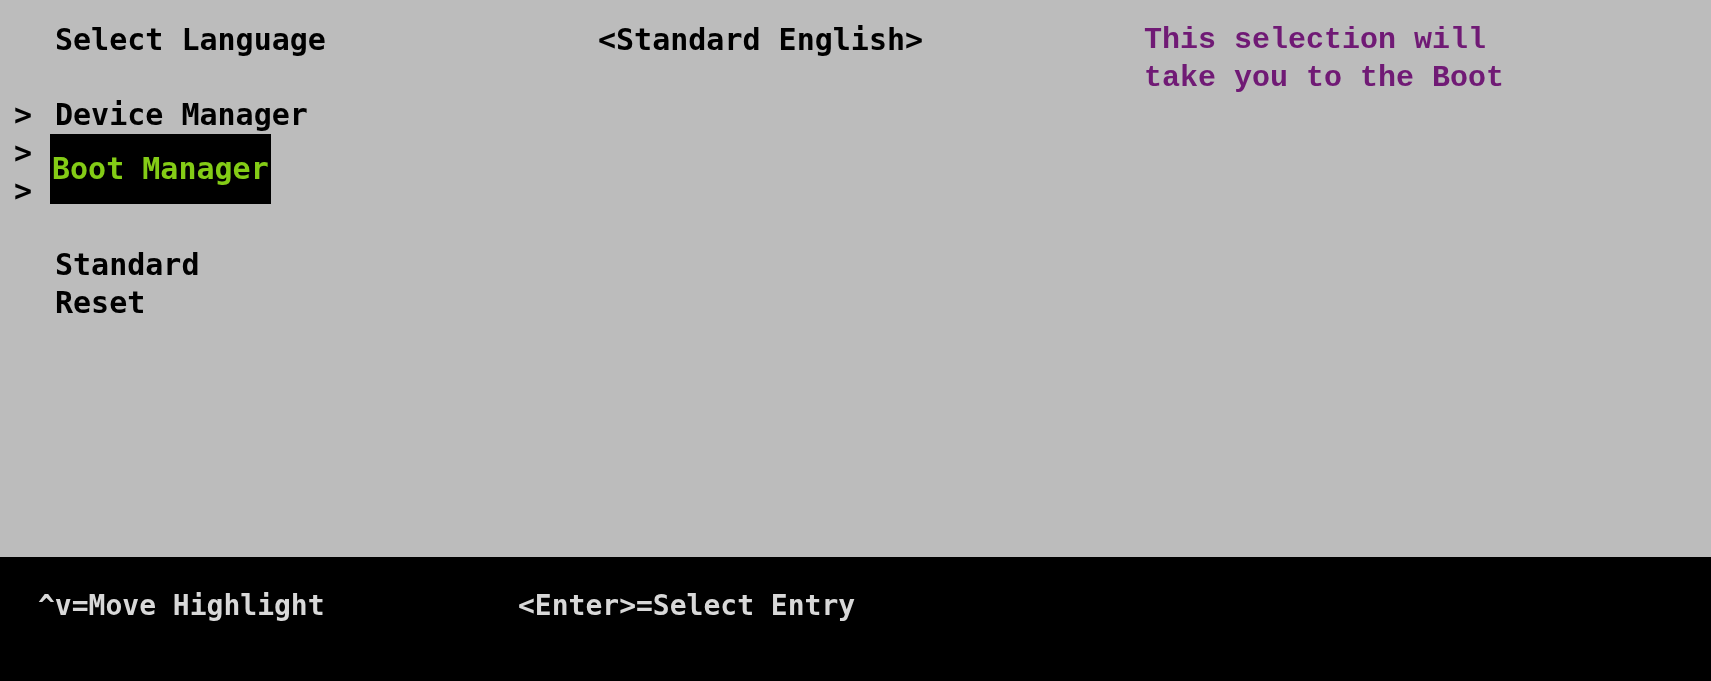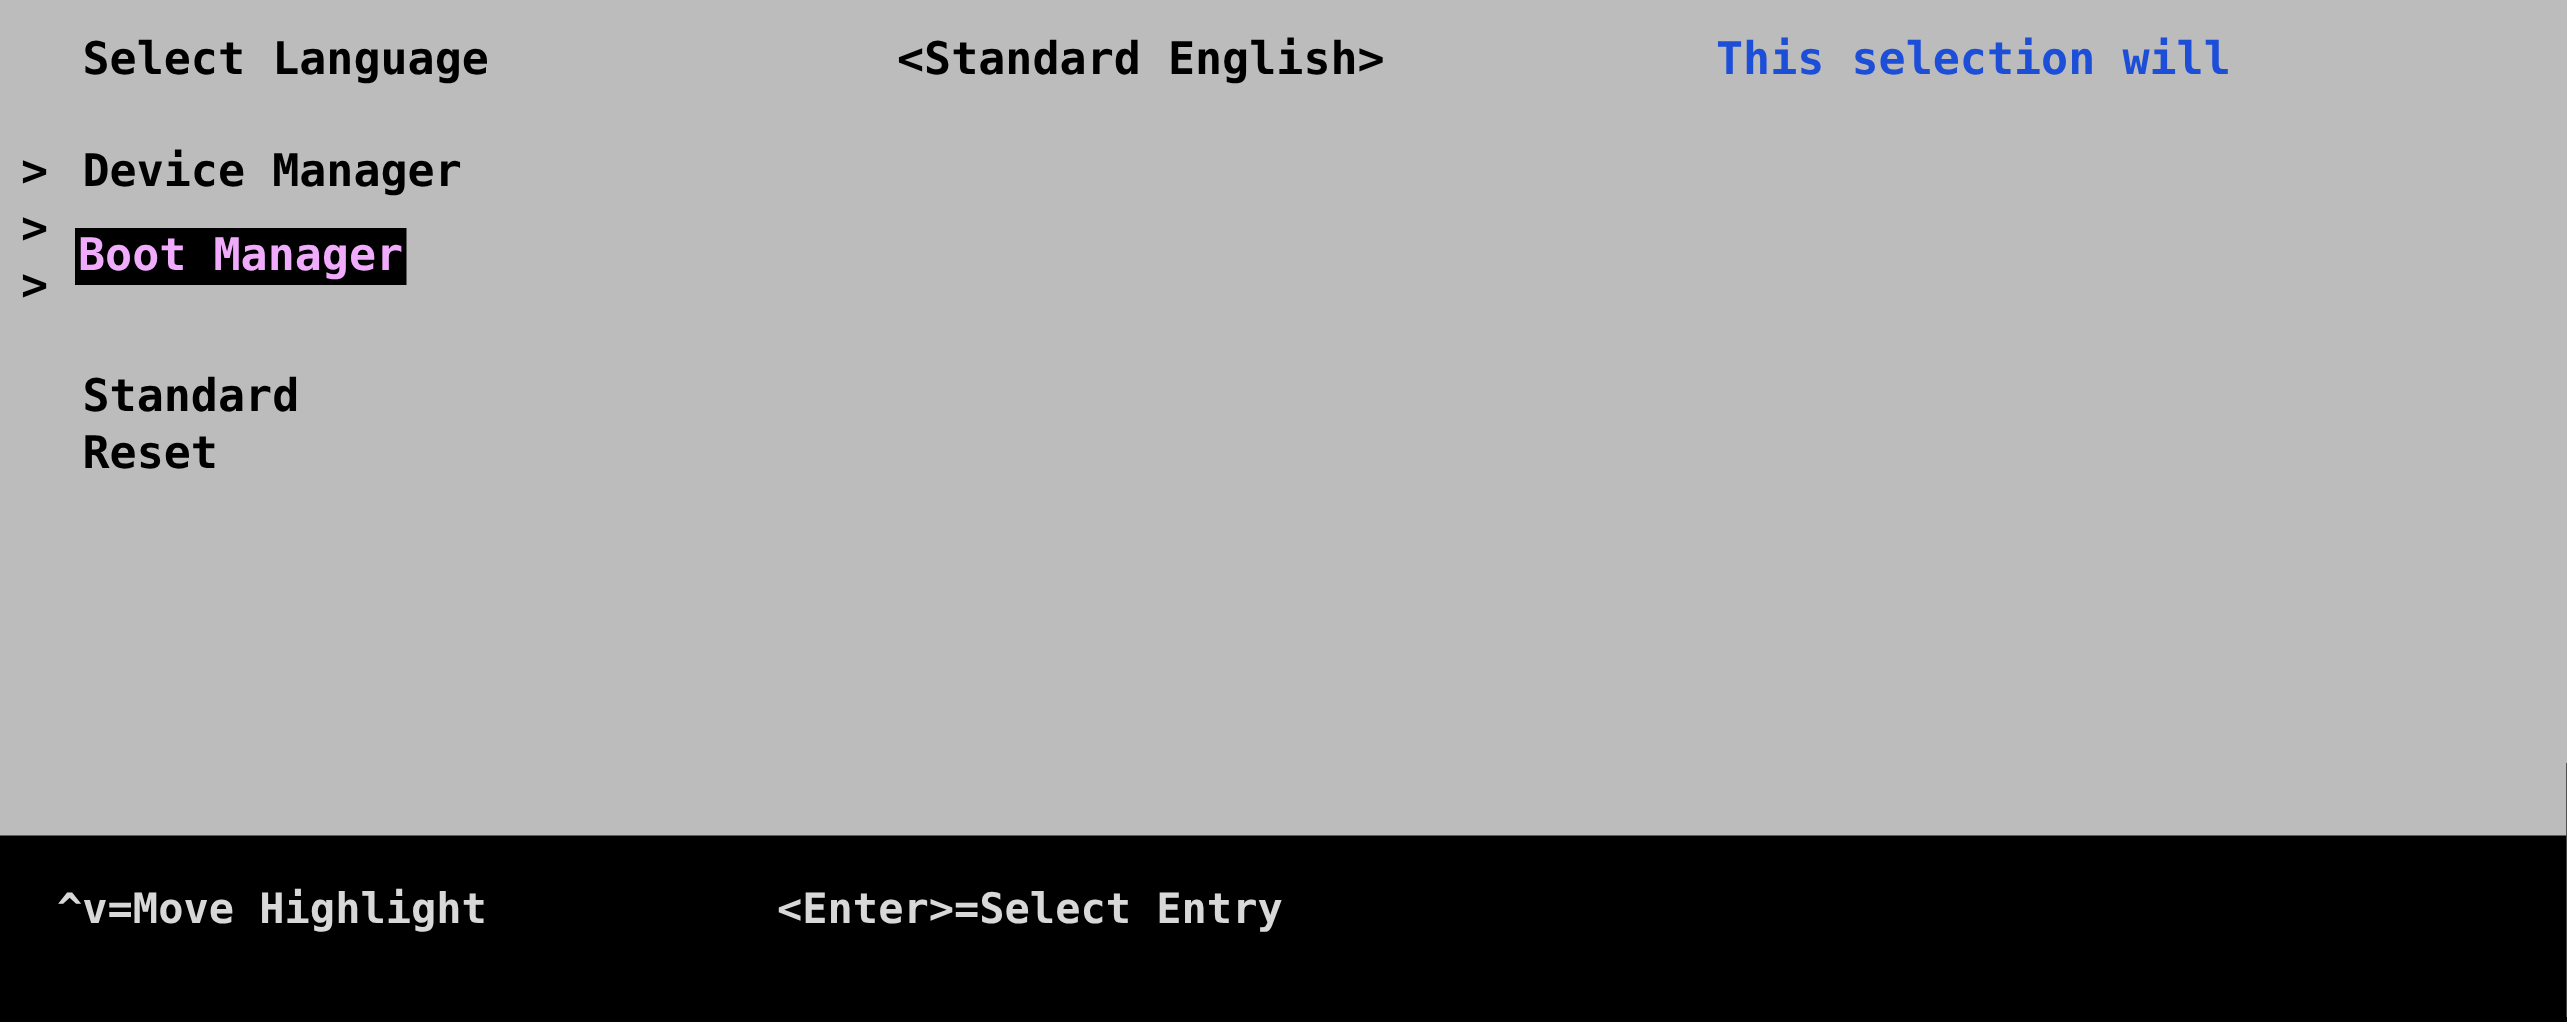--- a/index.html
+++ b/index.html
@@ -54,31 +54,31 @@
   .marker {
     position: absolute;
     white-space: pre;
     color: #000000;
     font-weight: 700;
   }
 
   
   .selected {
     background: #000000;
-    color: #f0abfc;
-    padding: 0 2px;
-    margin-top: 18px;
+    color: #84cc16;
+    padding: 16px 2px;
   }
 
   
   .help-line {
     position: absolute;
     white-space: pre;
-    color: #1d4ed8;
+    color: #701a75;
     font-weight: 700;
+    font-family: Liberation Mono, monospace;
   }
 
   
   .hotkey {
     position: absolute;
     white-space: pre;
     color: #d8d8d8;
     font-weight: 700;
     font-size: 28px;
   }
@@ -104,20 +104,21 @@
     <div class="marker" style="left:14px; top:134px;">&gt;</div>
     <div class="cell selected" style="left:50px; top:134px;">Boot Manager</div>
 
     <div class="marker" style="left:14px; top:172px;">&gt;</div>
 
     <div class="cell" style="left:55px; top:246px;">Standard</div>
 
     <div class="cell" style="left:55px; top:284px;">Reset</div>
 
     <div class="help-line" style="left:1144px; top:21px;">This selection will</div>
+    <div class="help-line" style="left:1144px; top:59px;">take you to the Boot</div>
 
   </div>
 
   <div class="statusbar">
     <div class="hotkey" style="left:38px; top:30px;">^v=Move Highlight</div>
     <div class="hotkey" style="left:518px; top:30px;">&lt;Enter&gt;=Select Entry</div>
   </div>
 
 </div>
 

